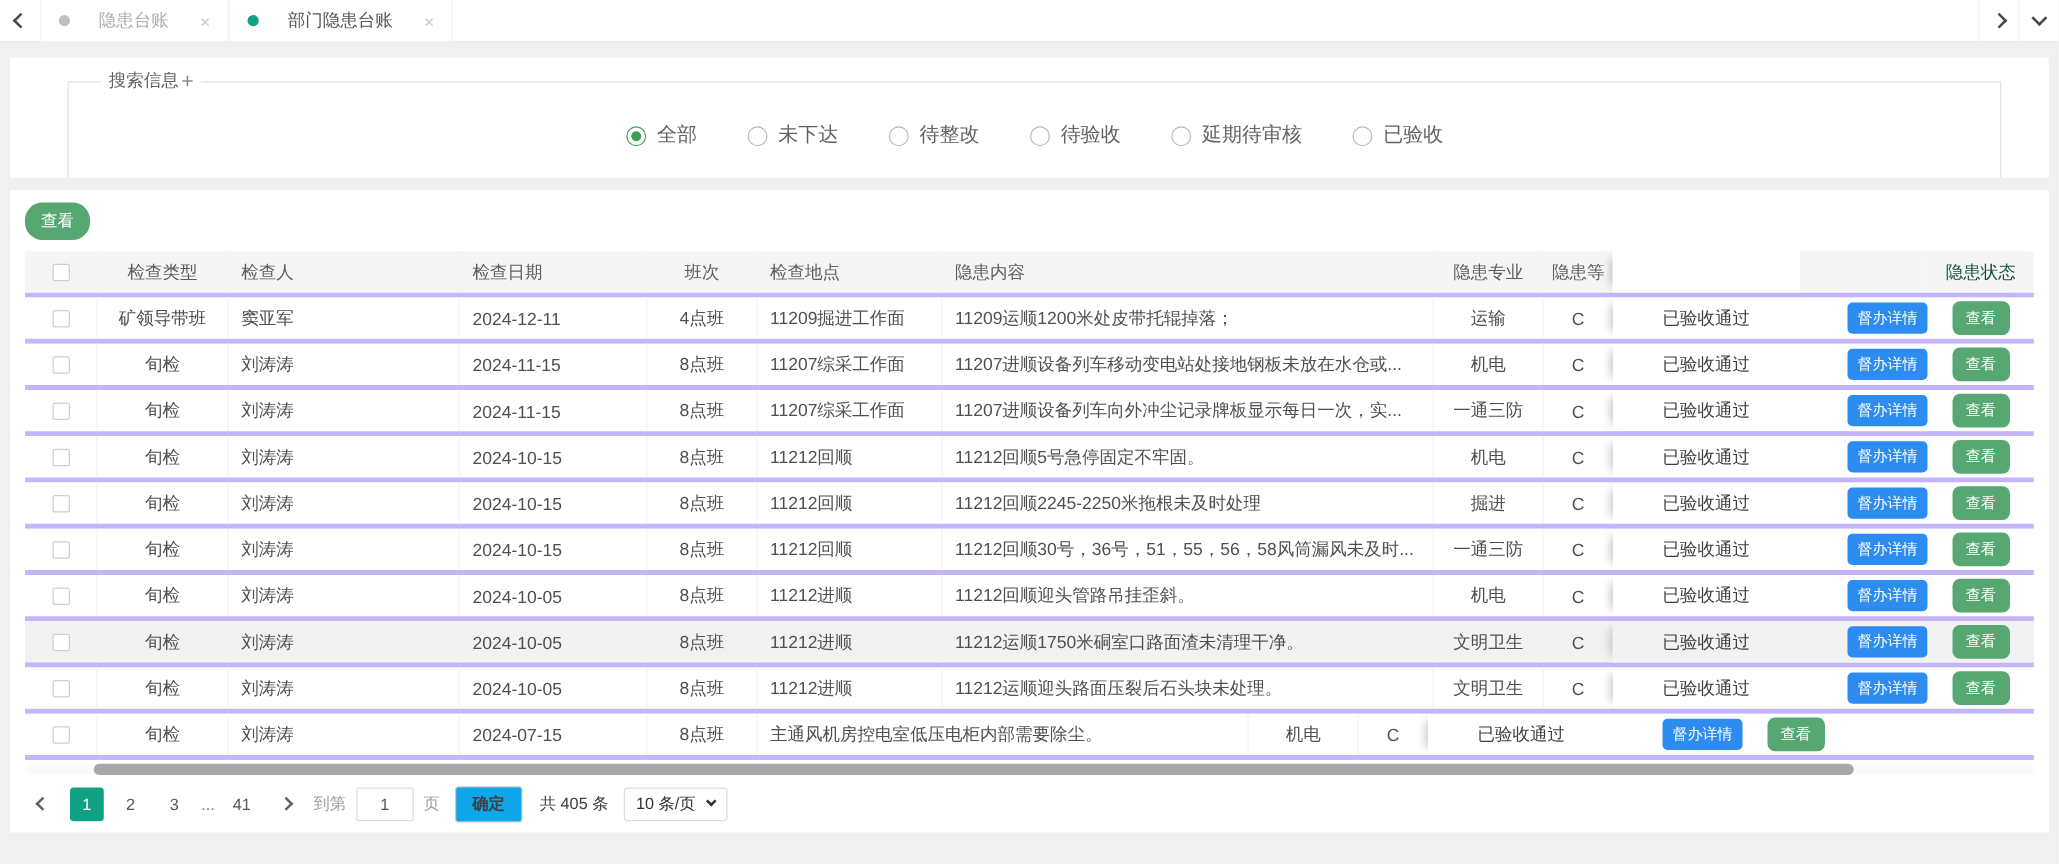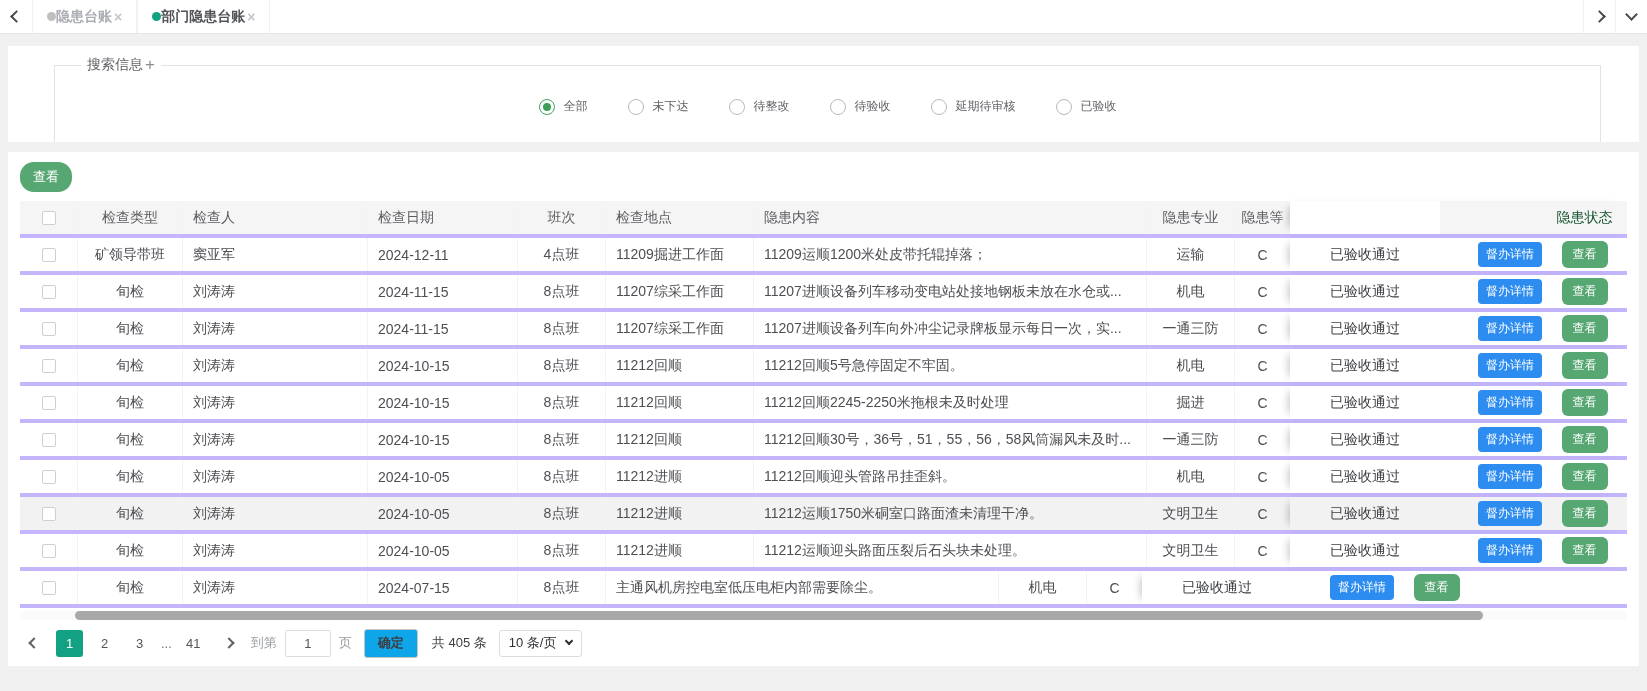--- a/index.html
+++ b/index.html
@@ -8,40 +8,40 @@
     font-family: "Liberation Sans", "DejaVu Sans", sans-serif;
     background:#f0f0f0; color:#606266; font-size:14px;
   }
   
   .tabbar { height:34px; background:#fff; border-bottom:1px solid #e6e6e6; display:flex; align-items:stretch; }
   .nav-btn { width:32px; display:flex; align-items:center; justify-content:center; cursor:pointer; }
   .chev { width:9px; height:9px; border-left:2px solid #4a4a4a; border-bottom:2px solid #4a4a4a; display:inline-block; }
   .chev-left  { transform:rotate(45deg); }
   .chev-right { transform:rotate(225deg); }
   .chev-down  { transform:rotate(-45deg); margin-top:-4px; }
-  .tab { display:flex; align-items:center; gap:0; padding:0 14px; border-left:1px solid #f1f1f1; border-right:1px solid #f1f1f1; cursor:pointer; background:#fff;font-weight:bold; }
+  .tab { display:flex; align-items:center; gap:23px; padding:0 14px; border-left:1px solid #f1f1f1; border-right:1px solid #f1f1f1; cursor:pointer; background:#fff; }
   .tab .dot { width:9px; height:9px; border-radius:50%; background:#bfbfbf; }
   .tab.active .dot { background:#12a182; }
   .tab .tab-label { font-size:14px; color:#aaadb3; }
   .tab.active .tab-label { color:#515358; }
   .tab .tab-close { color:#c3c6cc; font-size:14px; margin-left:2px; cursor:pointer; }
   .tab-spacer { flex:1; }
   .nav-right { border-left:1px solid #f1f1f1; }
   
   .card { background:#fff; margin:0 8px; }
   .search-card { margin-top:12px; height:96px; overflow:hidden; }
   .search-card fieldset { margin:10px 38px 0 46px; border:1px solid #e3e3e3; height:130px; padding-top:12px; }
   .search-card legend { margin-left:26px; padding:0 6px; font-size:14px; color:#606266; display:flex; align-items:center; gap:2px; }
   .legend-plus { font-size:17px; color:#8a8d93; cursor:pointer; line-height:12px; }
   .radio-row { display:flex; justify-content:center; gap:40px; margin-top:12px; }
   .radio { display:flex; align-items:center; gap:9px; cursor:pointer; }
   .rdot { width:16px; height:16px; border-radius:50%; border:1px solid #b6b9bf; background:#fff; display:flex; align-items:center; justify-content:center; }
   .radio.checked .rdot { border-color:#46a25e; }
   .radio.checked .rdot::after { content:""; width:8px; height:8px; border-radius:50%; background:#3f9e55; }
-  .radio-label { font-size:12px; color:#606266; }
+  .radio-label { font-size:16px; color:#606266; }
   
   .table-card { margin-top:10px; padding:10px 12px 8px; }
   .btn-top-view { display:inline-block; background:#57a773; color:#fff; font-size:13px; padding:6px 13px; border-radius:14px; border:none; cursor:pointer; margin-bottom:9px; }
   .trow { display:flex; height:37px; border-bottom:4px solid #c4b5fd; background:#fff; }
   .trow.hl, .trow.hl .fx-cell { background:#f2f2f2; }
   .cell { display:flex; align-items:center; padding:0 10px; border-right:1px solid #f3f3f3; font-size:14px; color:#4d4f53; overflow:hidden; white-space:nowrap; }
   .c-check { width:58px; justify-content:center; }
   .c-type { width:105px; justify-content:center; }
   .c-insp { width:185px; }
   .c-date { width:150px; }

